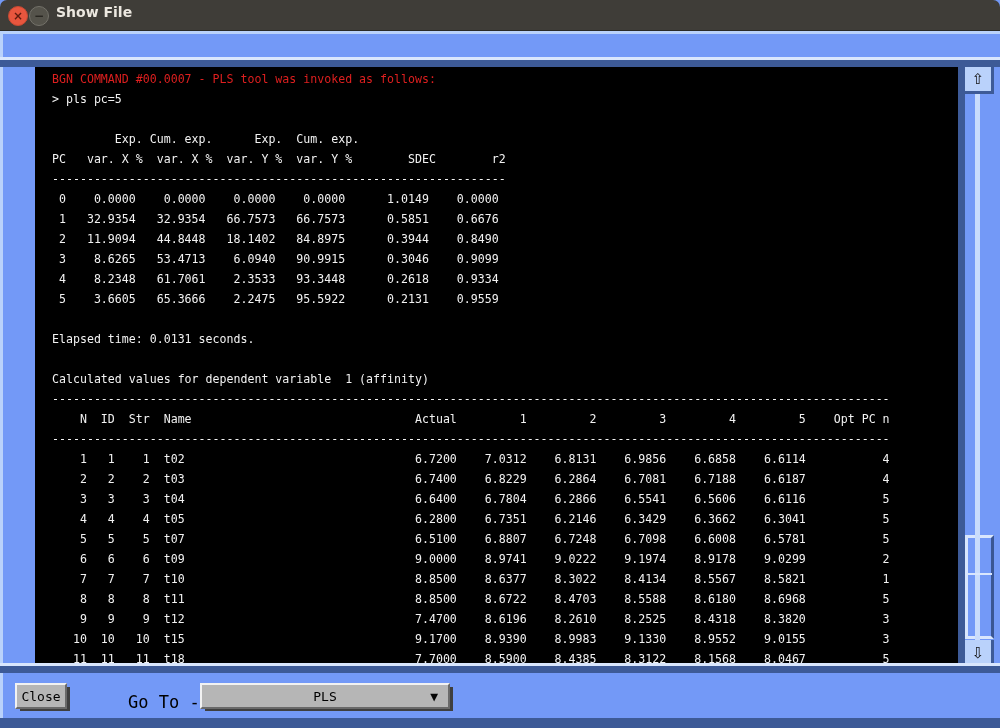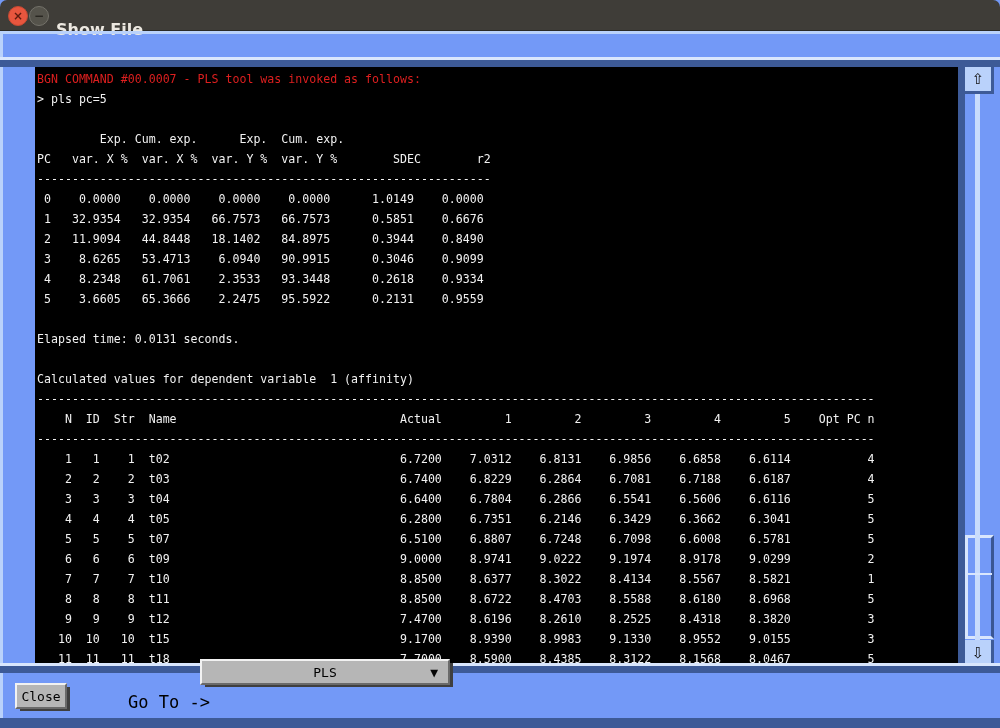--- a/index.html
+++ b/index.html
@@ -8,37 +8,37 @@
   .abs{position:absolute;}
 
   
   #titlebar{left:0;top:0;width:1000px;height:30px;background:#3F3D38;
             border-bottom:1px solid #2B2A26;border-radius:7px 7px 0 0;}
   .wbtn{top:6px;width:18px;height:18px;border-radius:50%;
         display:flex;align-items:center;justify-content:center;
         font-size:12px;font-weight:bold;line-height:1;}
   #btn-close{left:8px;background:#E8563E;border:1px solid #C64A33;color:#5F1B0E;}
   #btn-min{left:29px;background:#55534B;border:1px solid #74726A;color:#26241F;}
-  #wtitle{left:56px;top:20px;color:#ECE8E0;font-weight:bold;font-size:16px;}
+  #wtitle{left:56px;top:4px;color:#ECE8E0;font-weight:bold;font-size:14px;}
 
   
   #top-strip-hl-h{left:0;top:31px;width:1000px;height:3px;background:#BAD2FB;}
   #top-strip-hl-v{left:0;top:31px;width:3px;height:697px;background:#BAD2FB;}
   .groove-light{background:#D9E6FD;}
   .navy{background:#3D5A97;}
   #groove-top-l{left:0;top:57px;width:1000px;height:3px;}
   #groove-top-n{left:0;top:60px;width:1000px;height:7px;}
   #groove-bot-l{left:0;top:663px;width:1000px;height:3px;}
   #groove-bot-n{left:0;top:666px;width:1000px;height:7px;}
   #right-navy{left:958px;top:67px;width:7px;height:599px;}
   #bottom-band{left:0;top:718px;width:1000px;height:10px;}
 
   
   #term{left:35px;top:67px;width:923px;height:599px;background:#000;
-        overflow:hidden;padding:2px 0 0 2px;box-sizing:border-box;
+        overflow:hidden;padding:2px 0 0 17px;box-sizing:border-box;
         font-family:"DejaVu Sans Mono",monospace;font-size:11.6px;
         color:#F2F2F2;white-space:pre;}
   .tl{height:20px;line-height:20px;}
   .red{color:#DE1F1F;}
 
   
   #sb-track{left:965px;top:67px;width:35px;height:599px;background:#7399F7;}
   .sb-btn{left:965px;width:29px;background:#BAD2FB;color:#101010;
           display:flex;align-items:center;justify-content:center;
           font-size:15px;line-height:1;
@@ -54,21 +54,21 @@
 
   
   .widget3d{background:#B6B6B6;border:2px solid;
             border-color:#F2F2F2 #6A6A6A #6A6A6A #F2F2F2;
             box-shadow:4px 3px 0 -1px #3F3F3F;box-sizing:border-box;
             font-family:"DejaVu Sans Mono",monospace;font-size:13px;color:#000;
             display:flex;align-items:center;justify-content:center;}
   #close-btn{left:15px;top:683px;width:52px;height:26px;text-align:right;}
   #goto-label{left:128px;top:692px;font-family:"DejaVu Sans Mono",monospace;
               font-size:17px;color:#000;}
-  #goto-dd{left:200px;top:659px;width:250px;height:26px;}
+  #goto-dd{left:200px;top:683px;width:250px;height:26px;}
   #dd-arrow{position:absolute;right:10px;top:4px;font-size:13px;color:#050505;}
 </style>
 </head>
 <body>
 
 <div id="titlebar" class="abs">
   <div id="btn-close" class="abs wbtn">×</div>
   <div id="btn-min" class="abs wbtn">−</div>
   <div id="wtitle" class="abs">Show File</div>
 </div>

